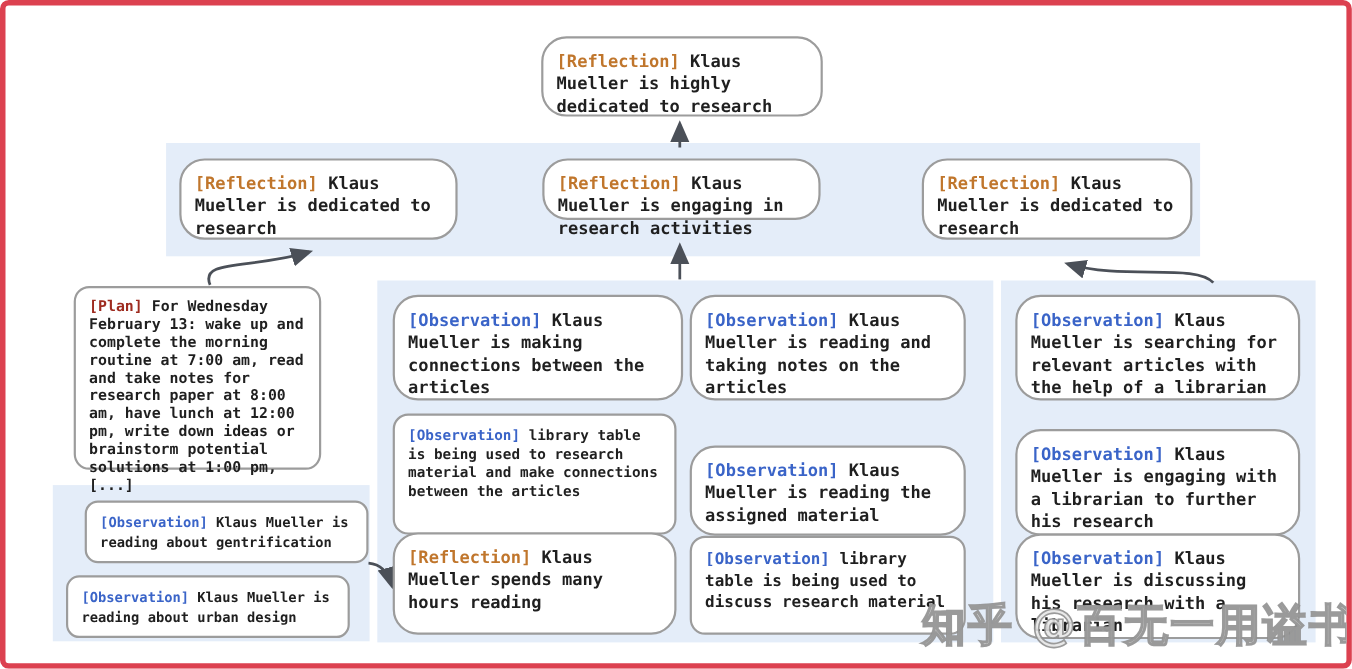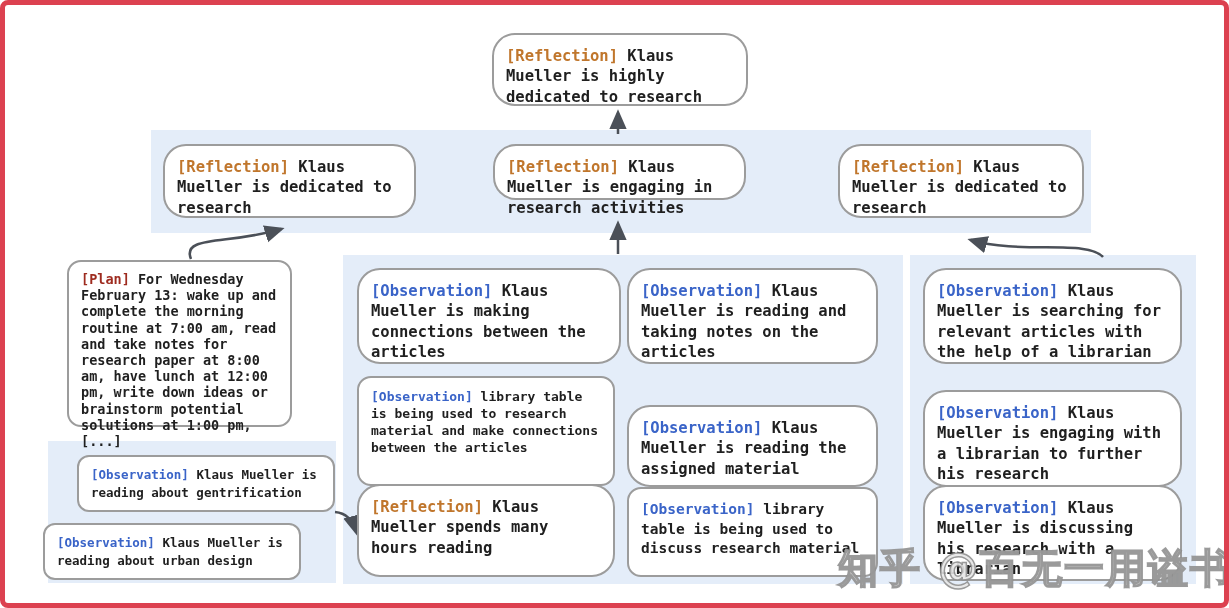--- a/index.html
+++ b/index.html
@@ -89,21 +89,21 @@
     <span class="tag t-ref">[Reflection]</span> <span>Klaus Mueller is dedicated to research</span>
   </div>
 
   <div class="node fs-plan" style="left:62px;top:255px;width:225px;height:167px;">
     <span class="tag t-plan">[Plan]</span> <span>For Wednesday February 13: wake up and complete the morning routine at 7:00 am, read and take notes for research paper at 8:00 am, have lunch at 12:00 pm, write down ideas or brainstorm potential solutions at 1:00 pm, [...]</span>
   </div>
 
   <div class="node fs-sm" style="left:55px;top:450px;width:258px;height:57px;border-radius:12px;margin-left:17px;">
     <span class="tag t-obs">[Observation]</span> <span>Klaus Mueller is reading about gentrification</span>
   </div>
-  <div class="node fs-sm" style="left:38px;top:518px;width:258px;height:57px;border-radius:12px;">
+  <div class="node fs-sm" style="left:55px;top:518px;width:258px;height:57px;border-radius:12px;">
     <span class="tag t-obs">[Observation]</span> <span>Klaus Mueller is reading about urban design</span>
   </div>
 
   <div class="node fs-lg" style="left:352px;top:263px;width:264px;height:96px;">
     <span class="tag t-obs">[Observation]</span> <span>Klaus Mueller is making connections between the articles</span>
   </div>
   <div class="node fs-m2" style="left:352px;top:371px;width:258px;height:110px;">
     <span class="tag t-obs">[Observation]</span> <span>library table is being used to research material and make connections between the articles</span>
   </div>
   <div class="node fs-lg" style="left:352px;top:479px;width:258px;height:93px;">

